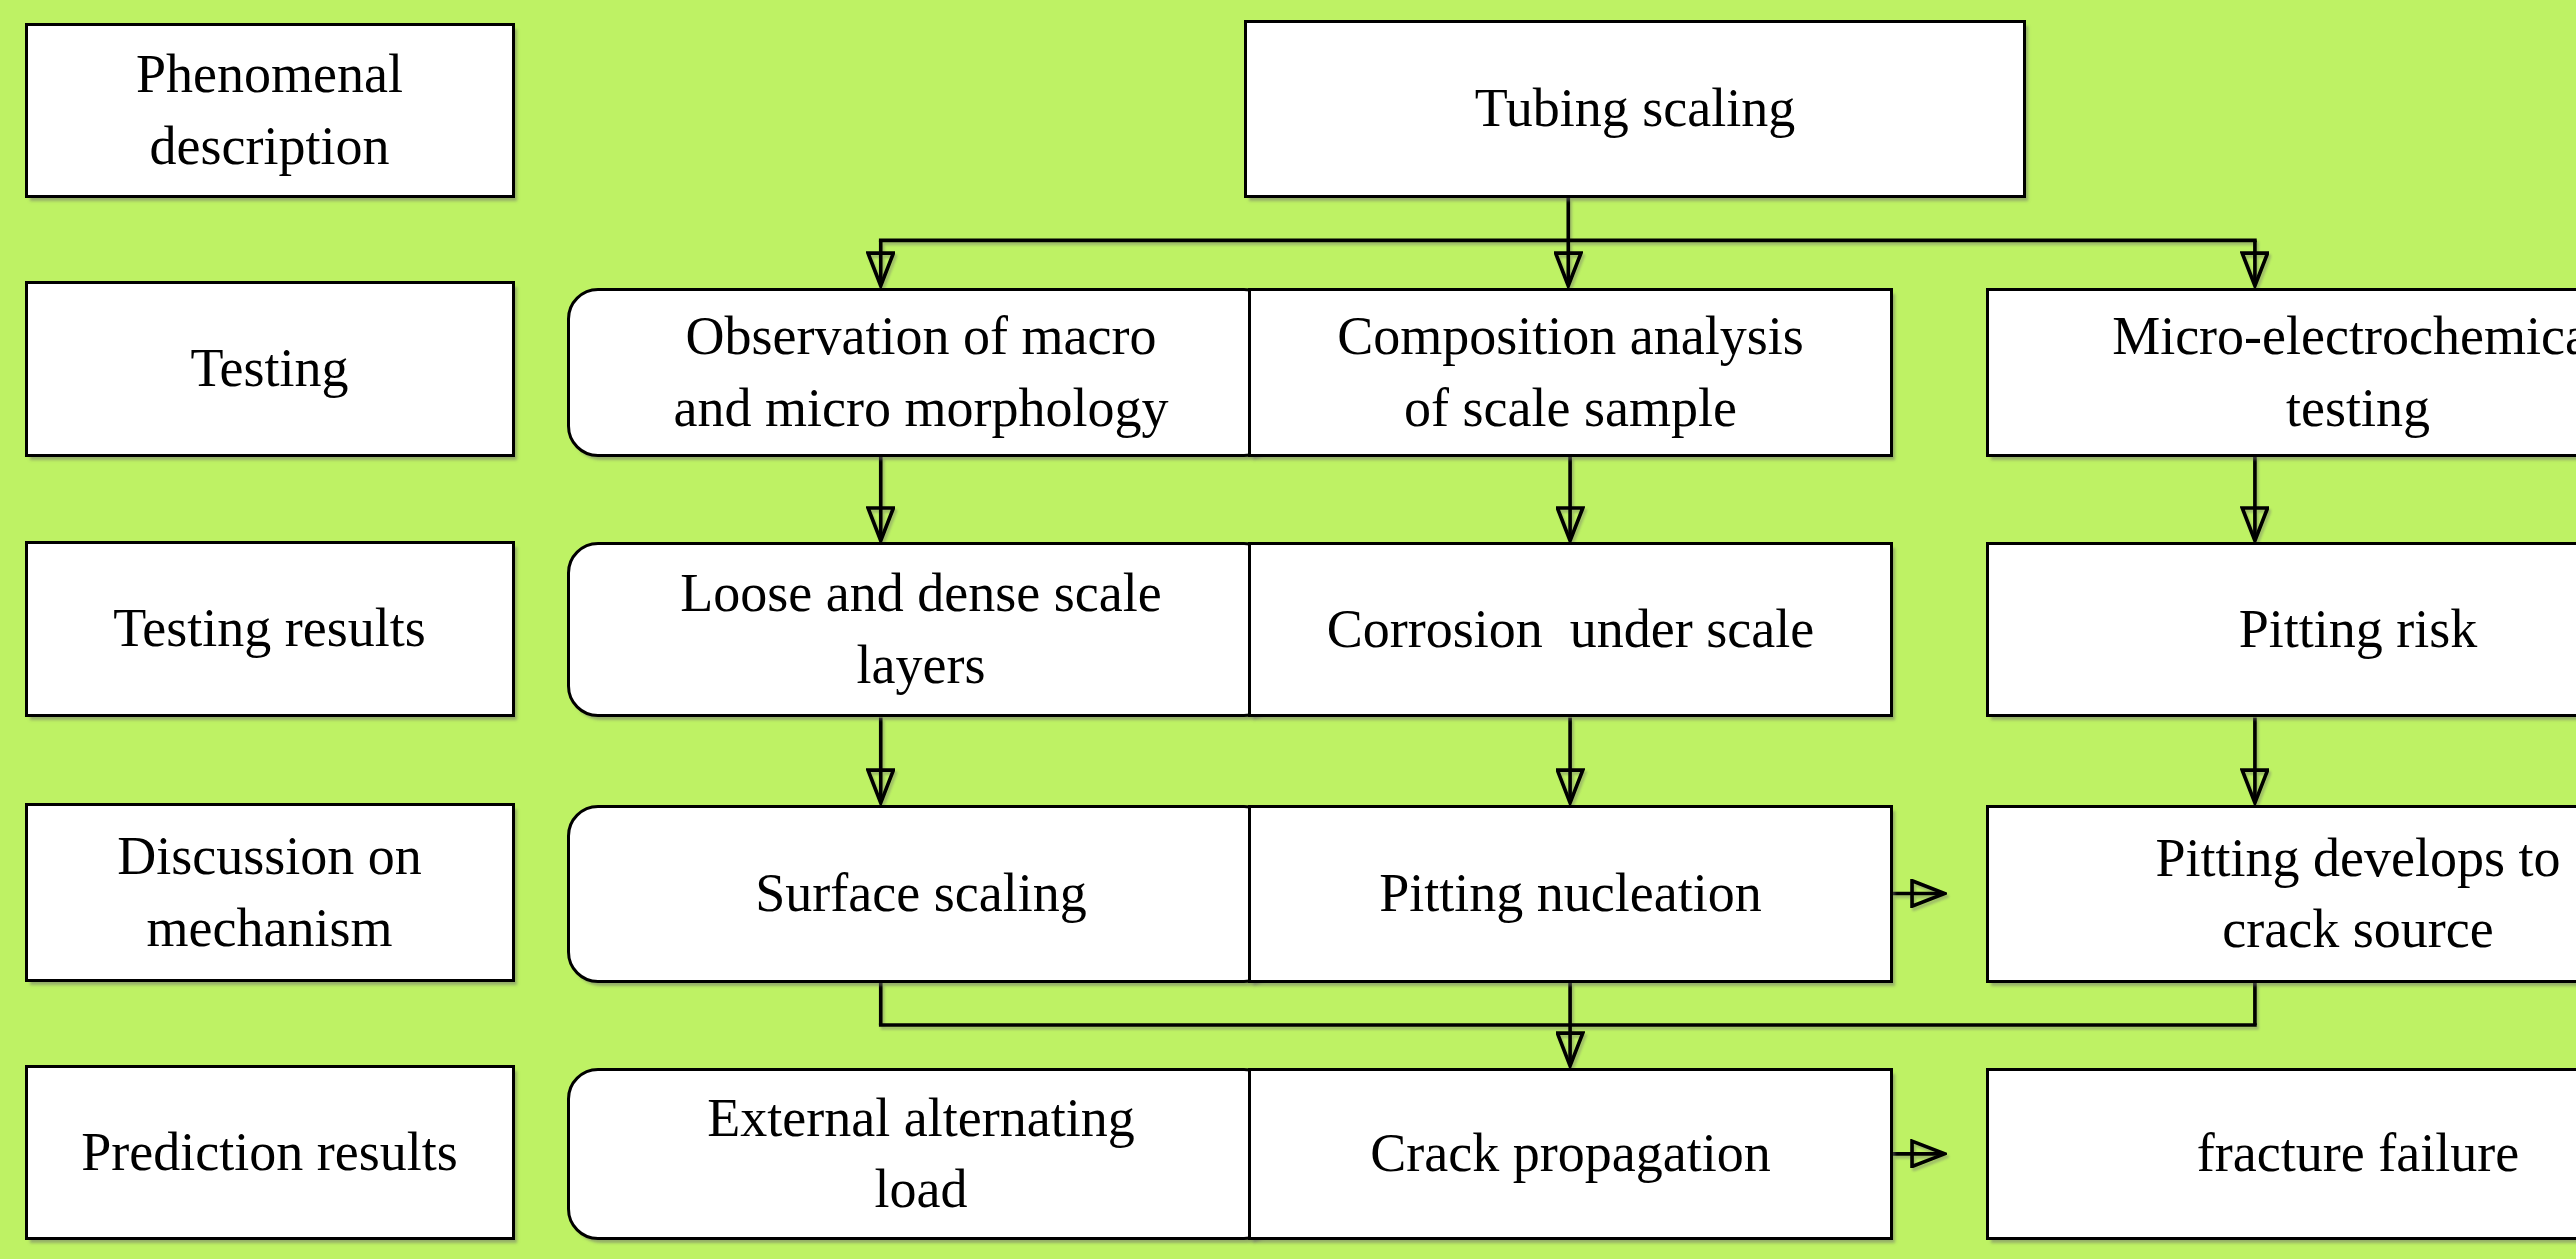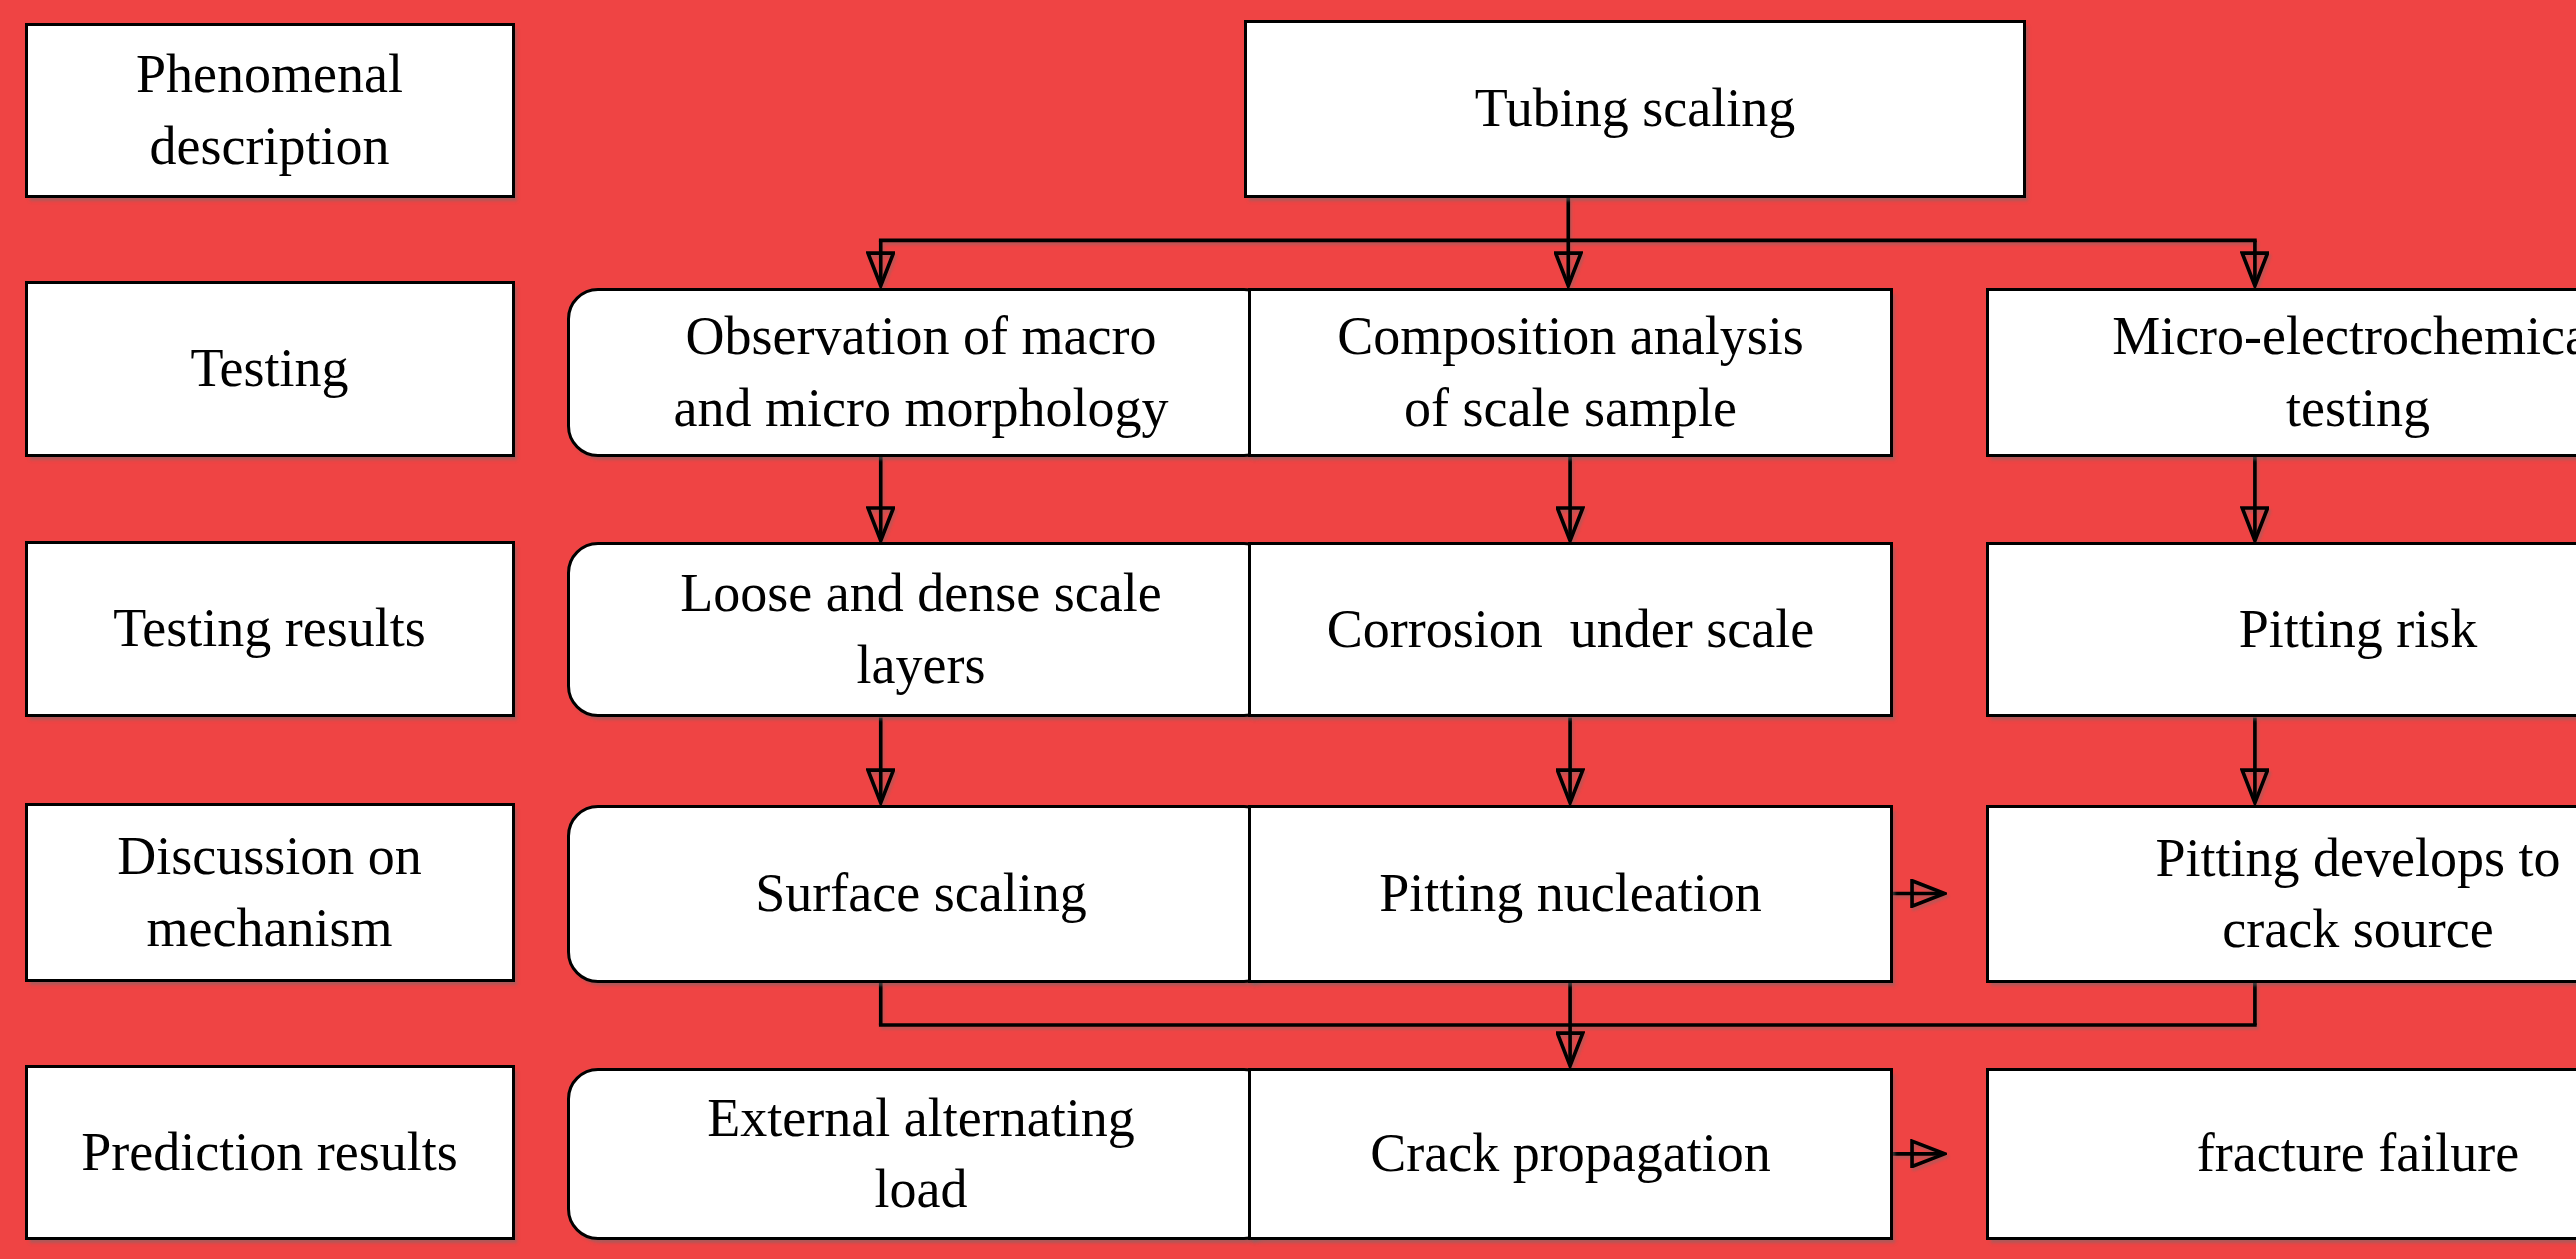--- a/index.html
+++ b/index.html
@@ -1,20 +1,20 @@
 <!DOCTYPE html>
 <html style="font-size:14.5px"><head>
 <meta charset="utf-8">
 <style>
   html, body { margin: 0; padding: 0; background: #ffffff; }
   .canvas {
     position: relative;
     width: 2576px;
     height: 1260px;
-    background: #ef4444;
+    background: #bef264;
     font-family: "Liberation Serif", "DejaVu Serif", serif;
     color: #000000;
   }
   .box {
     position: absolute;
     box-sizing: border-box;
     border: 3.6px solid #000000;
     background: #ffffff;
     display: flex;
     align-items: center;

